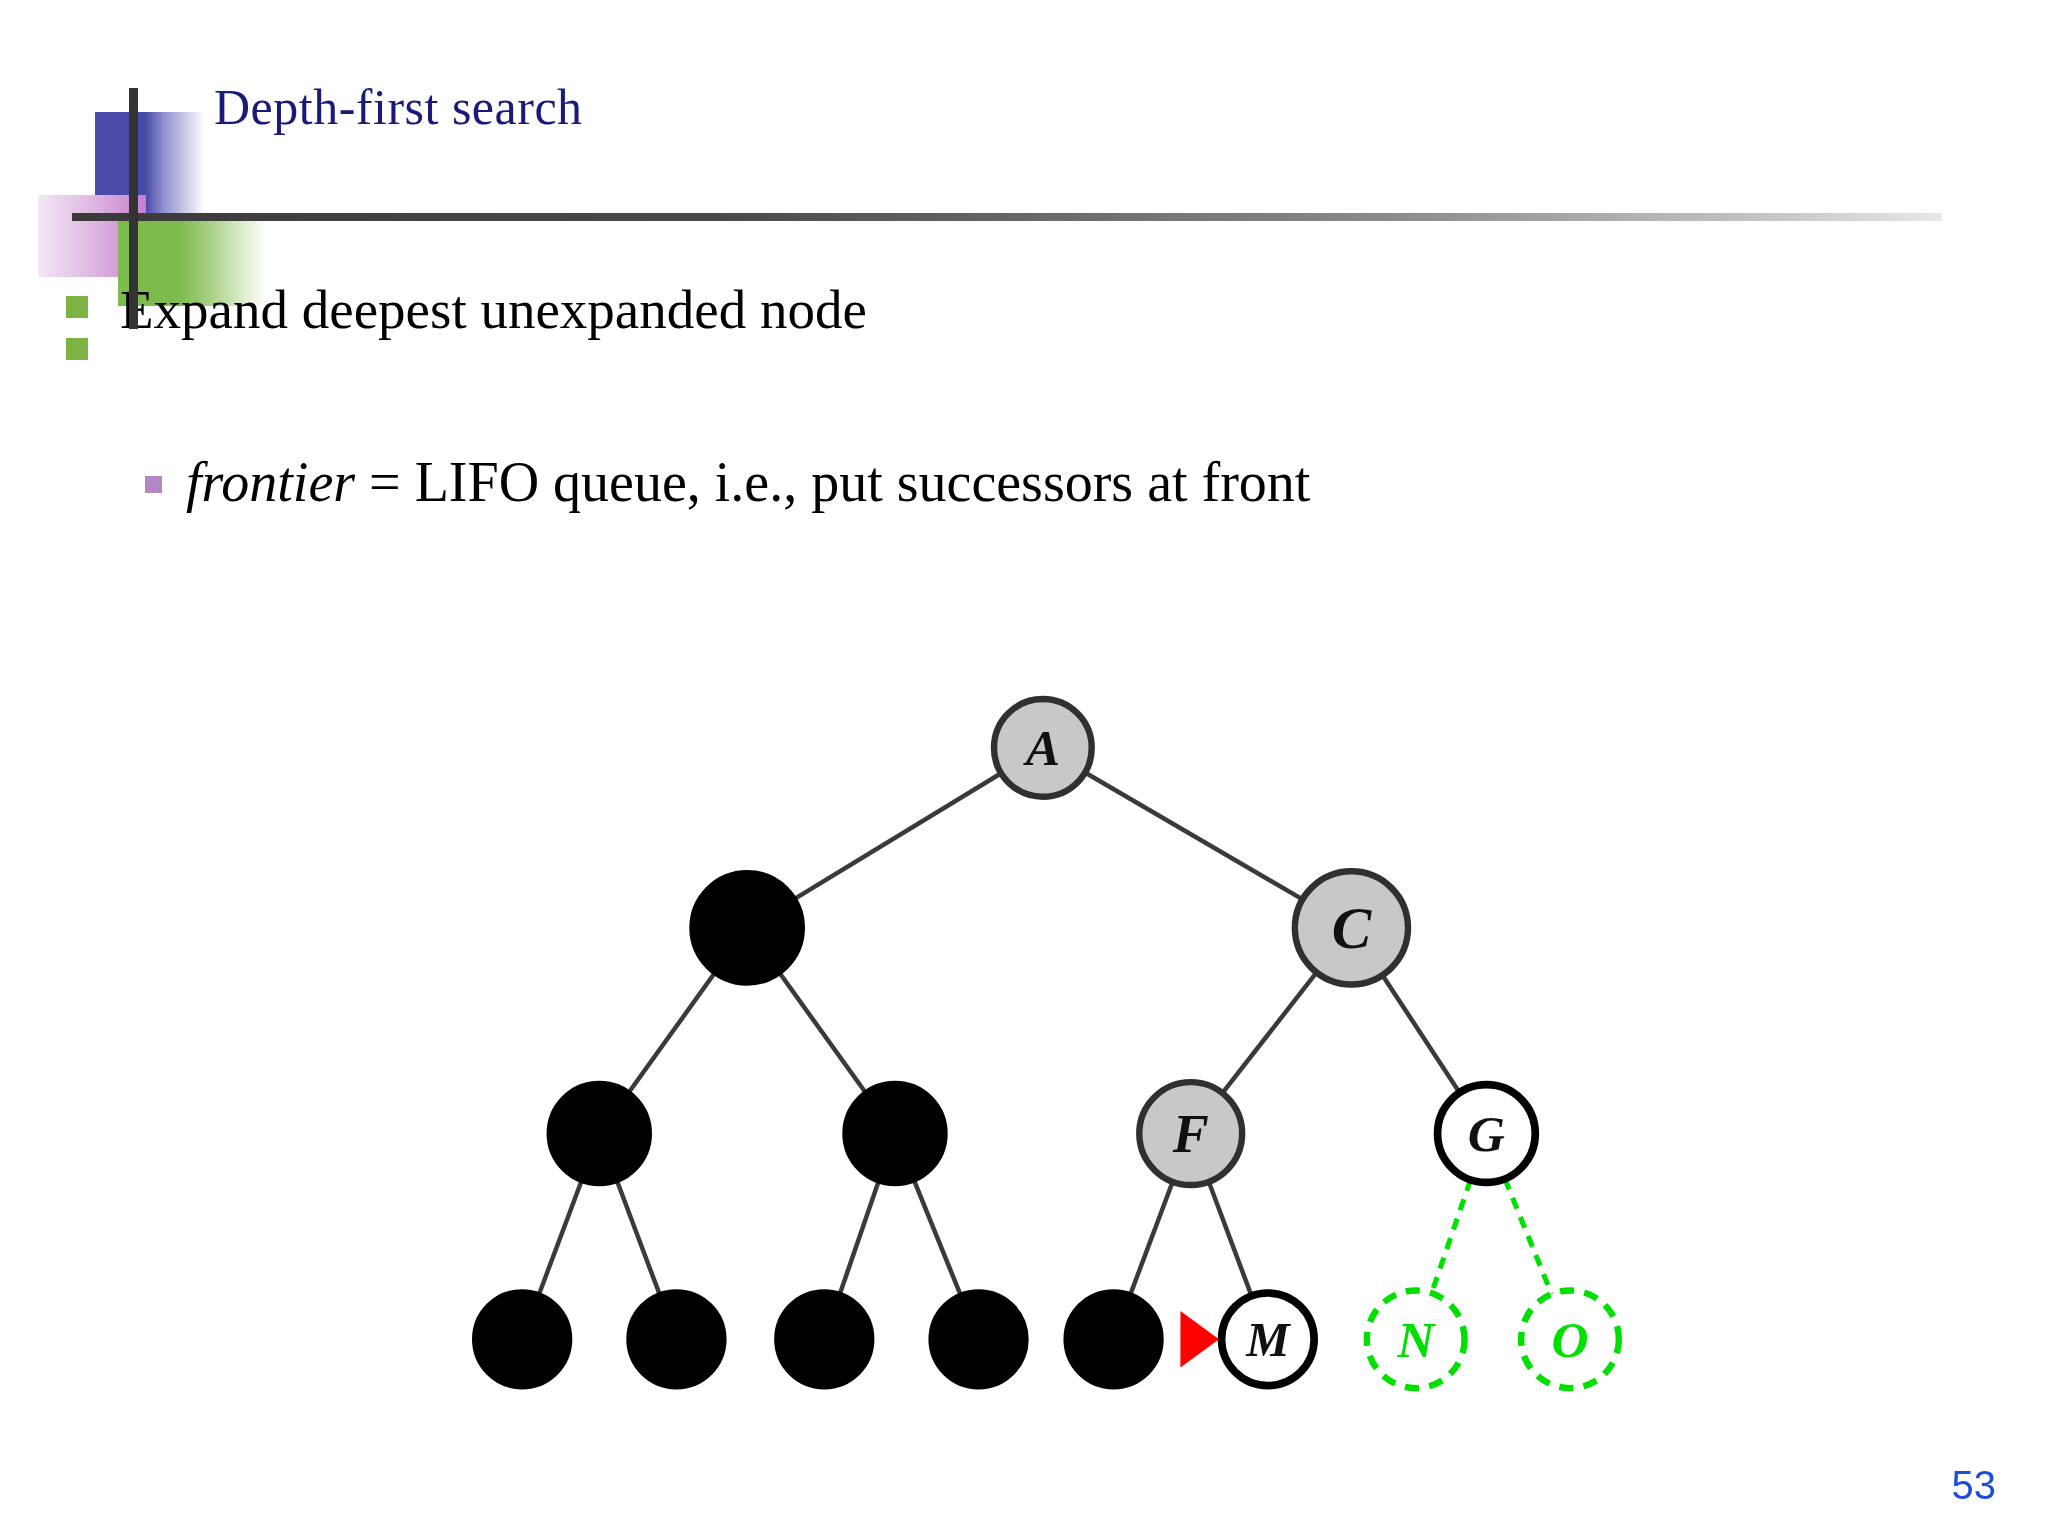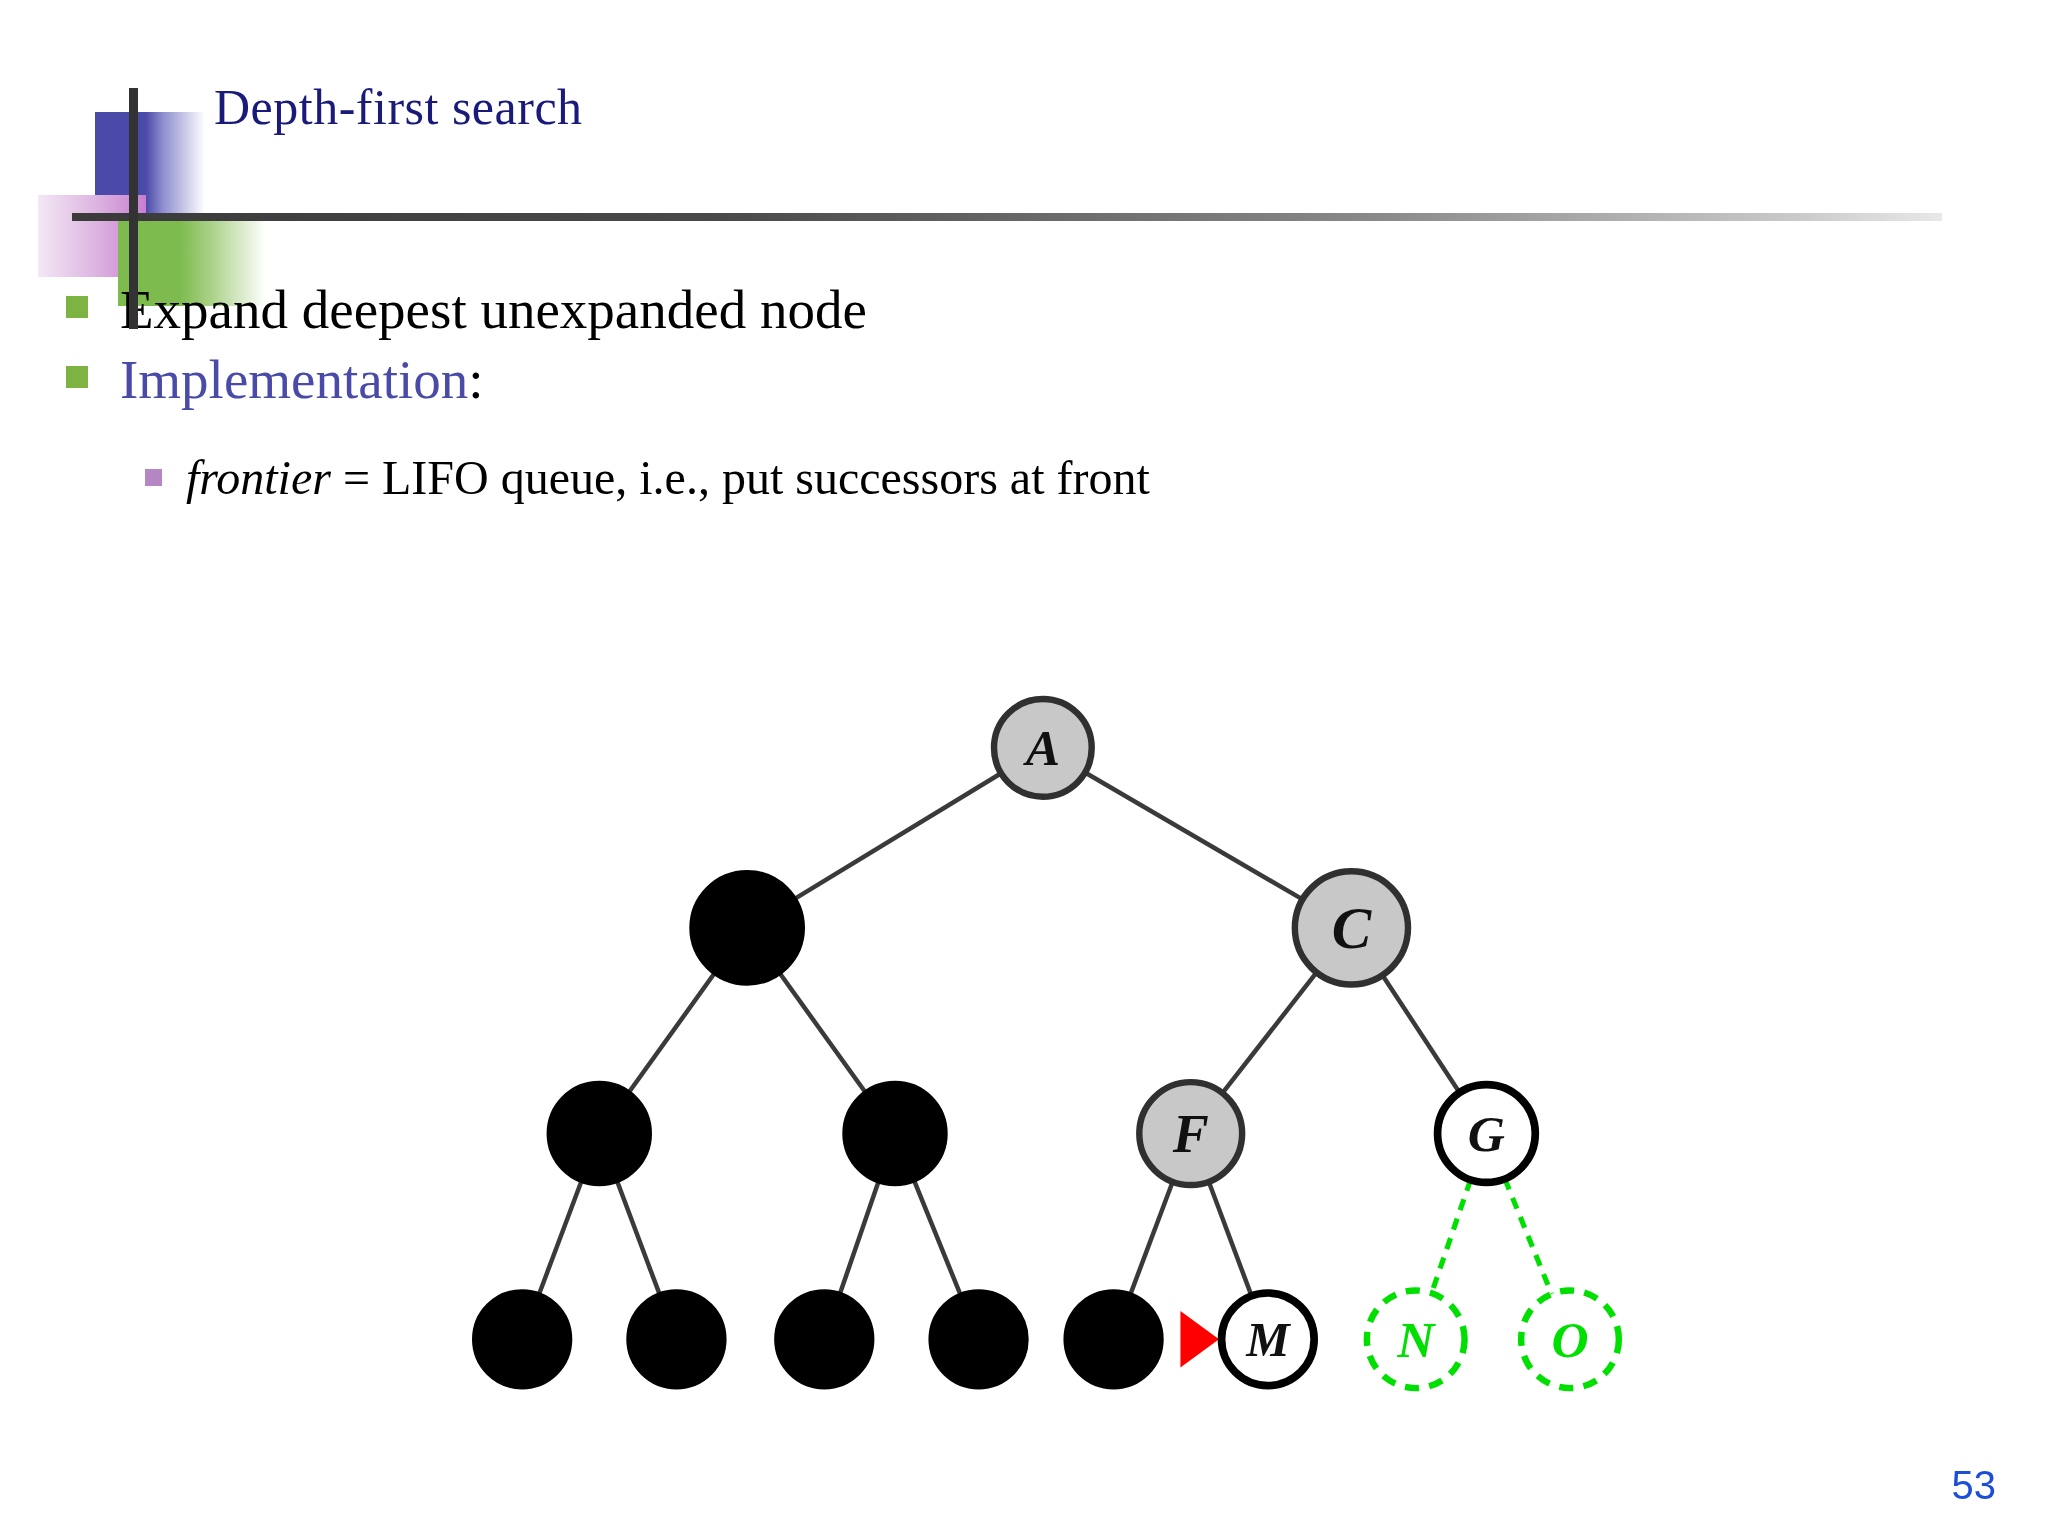--- a/index.html
+++ b/index.html
@@ -87,21 +87,21 @@
     background: #b486c4;
     margin-right: 24px;
     position: relative;
     top: -8px;
   }
   .bullet-text {
     font-size: 55px;
     color: #000000;
     white-space: nowrap;
   }
-  .bullet-text.lvl2 { font-size: 48px; }
+  .bullet-text.lvl2 { font-size: 56px; }
   .kw-blue { color: #4a4aa8; }
   .ital { font-style: italic; }
 
   #bullet-1 { left: 66px; top: 278px; }
   #bullet-2 { left: 66px; top: 348px; }
   #bullet-3 { left: 145px; top: 450px; }
 
   
   #tree-diagram {
     position: absolute;
@@ -132,21 +132,20 @@
 
 <div id="page-title">Depth-first search</div>
 
 <div class="bullet-row" id="bullet-1">
   <span class="bullet-marker lvl1"></span>
   <span class="bullet-text">Expand deepest unexpanded node</span>
 </div>
 
 <div class="bullet-row" id="bullet-2">
   <span class="bullet-marker lvl1"></span>
-  <span class="bullet-text"><span class="kw-blue">Implementation</span><span>:</span></span>
 </div>
 
 <div class="bullet-row" id="bullet-3">
   <span class="bullet-marker lvl2"></span>
   <span class="bullet-text lvl2"><span class="ital">frontier</span><span> = LIFO queue, i.e., put successors at front</span></span>
 </div>
 
 <div id="tree-diagram">
   <svg id="tree-svg" viewBox="-90 0 900 560">
     <g id="edge-layer">

